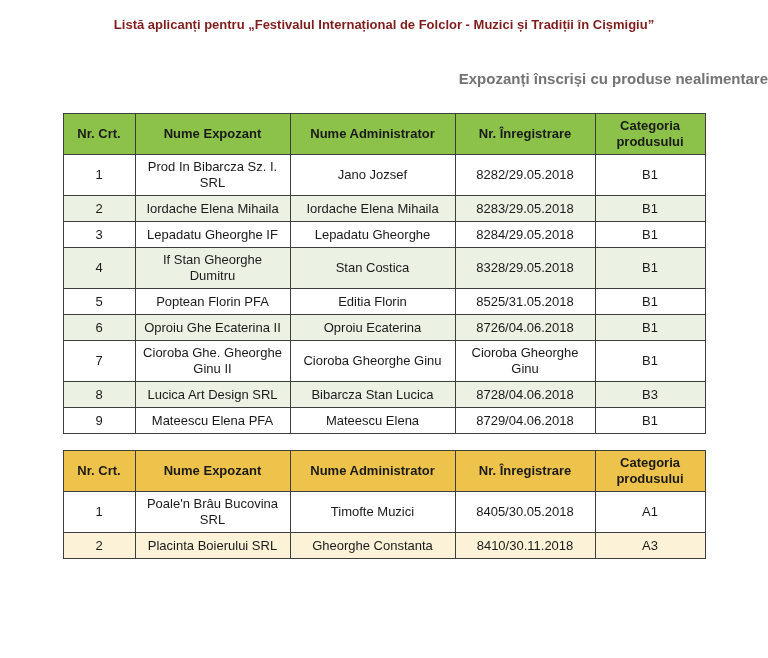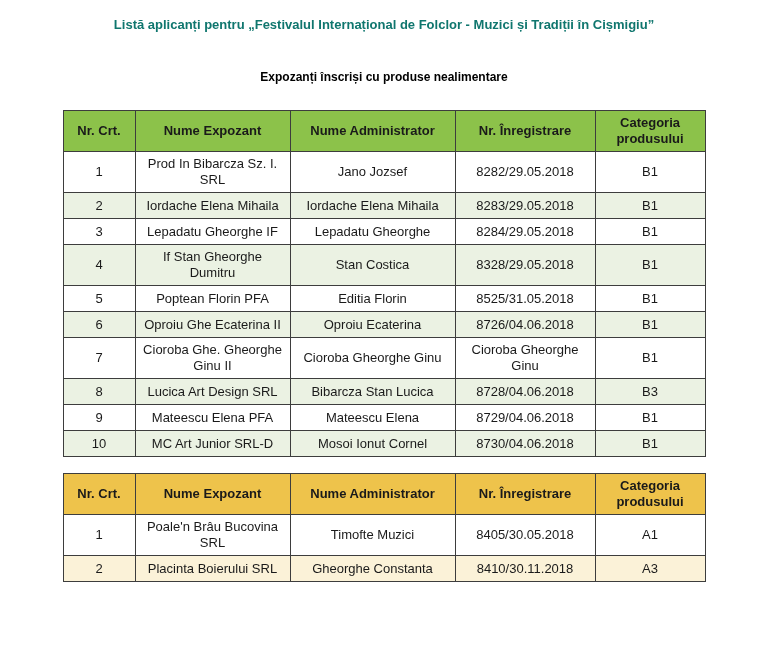--- a/index.html
+++ b/index.html
@@ -16,27 +16,27 @@
     padding-top: 13px;
     box-sizing: border-box;
     overflow: hidden;
     background: #ffffff;
   }
   .doc-title {
     text-align: center;
     font-weight: bold;
     font-size: 13px;
     line-height: 23px;
-    color: #0f766e;
+    color: #7f1d1d;
   }
   .section-title {
-    text-align: center;
+    text-align: right;
     font-weight: bold;
-    font-size: 12px;
-    color: #000000;
+    font-size: 15px;
+    color: #737373;
     margin-top: 34px;
     margin-bottom: 26px;
   }
   .section-title.second {
     margin-top: 30px;
     margin-bottom: 24px;
   }
   table.data-table {
     border-collapse: collapse;
     margin: 16px auto;
@@ -154,27 +154,20 @@
           <td>8728/04.06.2018</td>
           <td>B3</td>
         </tr>
         <tr>
           <td>9</td>
           <td>Mateescu Elena PFA</td>
           <td>Mateescu Elena</td>
           <td>8729/04.06.2018</td>
           <td>B1</td>
         </tr>
-        <tr>
-          <td>10</td>
-          <td>MC Art Junior SRL-D</td>
-          <td>Mosoi Ionut Cornel</td>
-          <td>8730/04.06.2018</td>
-          <td>B1</td>
-        </tr>
       </tbody>
     </table>
 
 
   <table class="data-table table-1" data-table="1">
     <colgroup>
       <col class="c0">
         <col class="c1">
         <col class="c2">
         <col class="c3">

